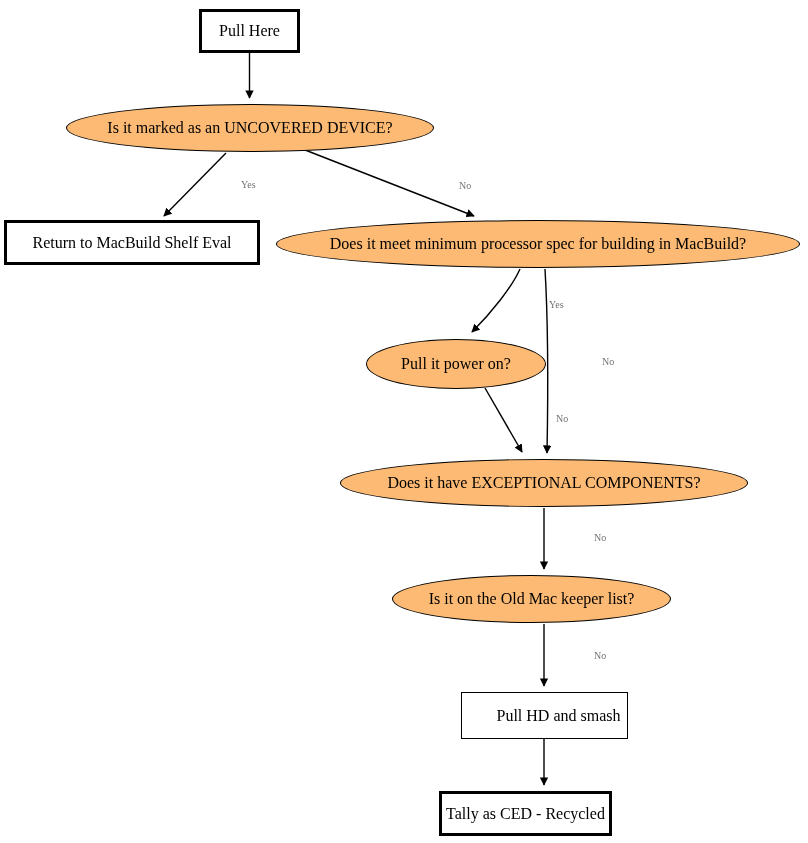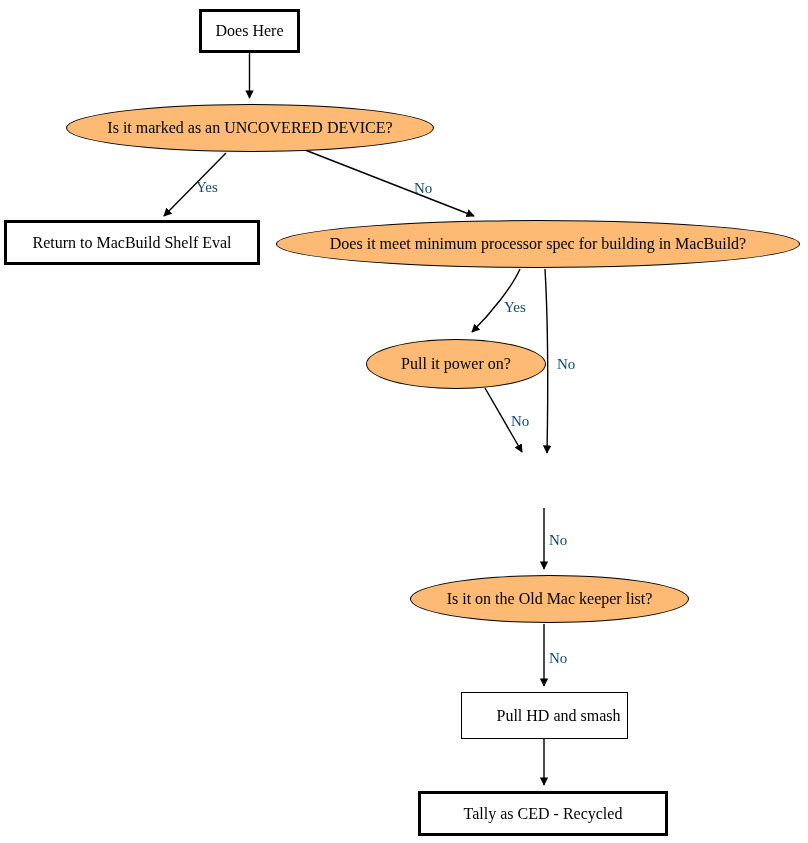--- a/index.html
+++ b/index.html
@@ -48,24 +48,25 @@
     white-space: nowrap;
   }
   .node-ellipse {
     background: #fdba74;
     border: 1px solid #000000;
     border-radius: 50%;
   }
   .edge-label {
     position: absolute;
     font-family: "Liberation Serif", "DejaVu Serif", serif;
-    font-size: 15px;
-    color: #0c4a6e;
+    font-size: 10px;
+    color: #737373;
     white-space: nowrap;
     line-height: 1;
+    margin-left: 45px;
   }
 </style>
 </head>
 <body>
 
 <div id="canvas">
 
   <svg id="edges" viewBox="0 0 808 843" width="808" height="843" xmlns="http://www.w3.org/2000/svg">
     <defs>
       <marker id="arrow" viewBox="0 0 10 10" refX="9" refY="5" markerWidth="6" markerHeight="6" orient="auto-start-reverse">
@@ -79,49 +80,52 @@
         <path d="M 520,269 C 512,287 492,312 472,332" marker-end="url(#arrow)"></path>
         <path d="M 545,269 C 548,320 548,400 547,453" marker-end="url(#arrow)"></path>
         <path d="M 485,388 L 522,452" marker-end="url(#arrow)"></path>
         <path d="M 544,508 L 544,569" marker-end="url(#arrow)"></path>
         <path d="M 544,624 L 544,686" marker-end="url(#arrow)"></path>
         <path d="M 544,739 L 544,785" marker-end="url(#arrow)"></path>
       </g>
   </svg>
 
   <div class="node node-box" style="left: 199px; top: 9px; width: 101px; height: 44px;">
-    <span class="node-label">Does Here</span>
+    <span class="node-label">Pull Here</span>
   </div>
 
   <div class="node node-ellipse" style="left: 66px; top: 104px; width: 368px; height: 48px;">
     <span class="node-label">Is it marked as an UNCOVERED DEVICE?</span>
   </div>
 
   <div class="node node-ellipse" style="left: 276px; top: 220px; width: 524px; height: 48px;">
     <span class="node-label">Does it meet minimum processor spec for building in MacBuild?</span>
   </div>
 
   <div class="node node-box" style="left: 4px; top: 220px; width: 256px; height: 45px;">
     <span class="node-label">Return to MacBuild Shelf Eval</span>
   </div>
 
   <div class="node node-ellipse" style="left: 366px; top: 339px; width: 180px; height: 50px;">
     <span class="node-label">Pull it power on?</span>
   </div>
 
+  <div class="node node-ellipse" style="left: 340px; top: 459px; width: 408px; height: 48px;">
+    <span class="node-label">Does it have EXCEPTIONAL COMPONENTS?</span>
+  </div>
 
-  <div class="node node-ellipse" style="left: 410px; top: 575px; width: 279px; height: 48px;">
+  <div class="node node-ellipse" style="left: 392px; top: 575px; width: 279px; height: 48px;">
     <span class="node-label">Is it on the Old Mac keeper list?</span>
   </div>
 
   <div class="node node-box thin" style="left: 461px; top: 692px; width: 167px; height: 47px; padding-left: 28px;">
     <span class="node-label">Pull HD and smash</span>
   </div>
 
-  <div class="node node-box" style="left: 418px; top: 791px; width: 250px; height: 45px;">
+  <div class="node node-box" style="left: 439px; top: 791px; width: 173px; height: 45px;">
     <span class="node-label">Tally as CED - Recycled</span>
   </div>
 
   <span class="edge-label" style="left: 196px; top: 180px;">Yes</span>
   <span class="edge-label" style="left: 414px; top: 181px;">No</span>
   <span class="edge-label" style="left: 504px; top: 300px;">Yes</span>
   <span class="edge-label" style="left: 557px; top: 357px;">No</span>
   <span class="edge-label" style="left: 511px; top: 414px;">No</span>
   <span class="edge-label" style="left: 549px; top: 533px;">No</span>
   <span class="edge-label" style="left: 549px; top: 651px;">No</span>

